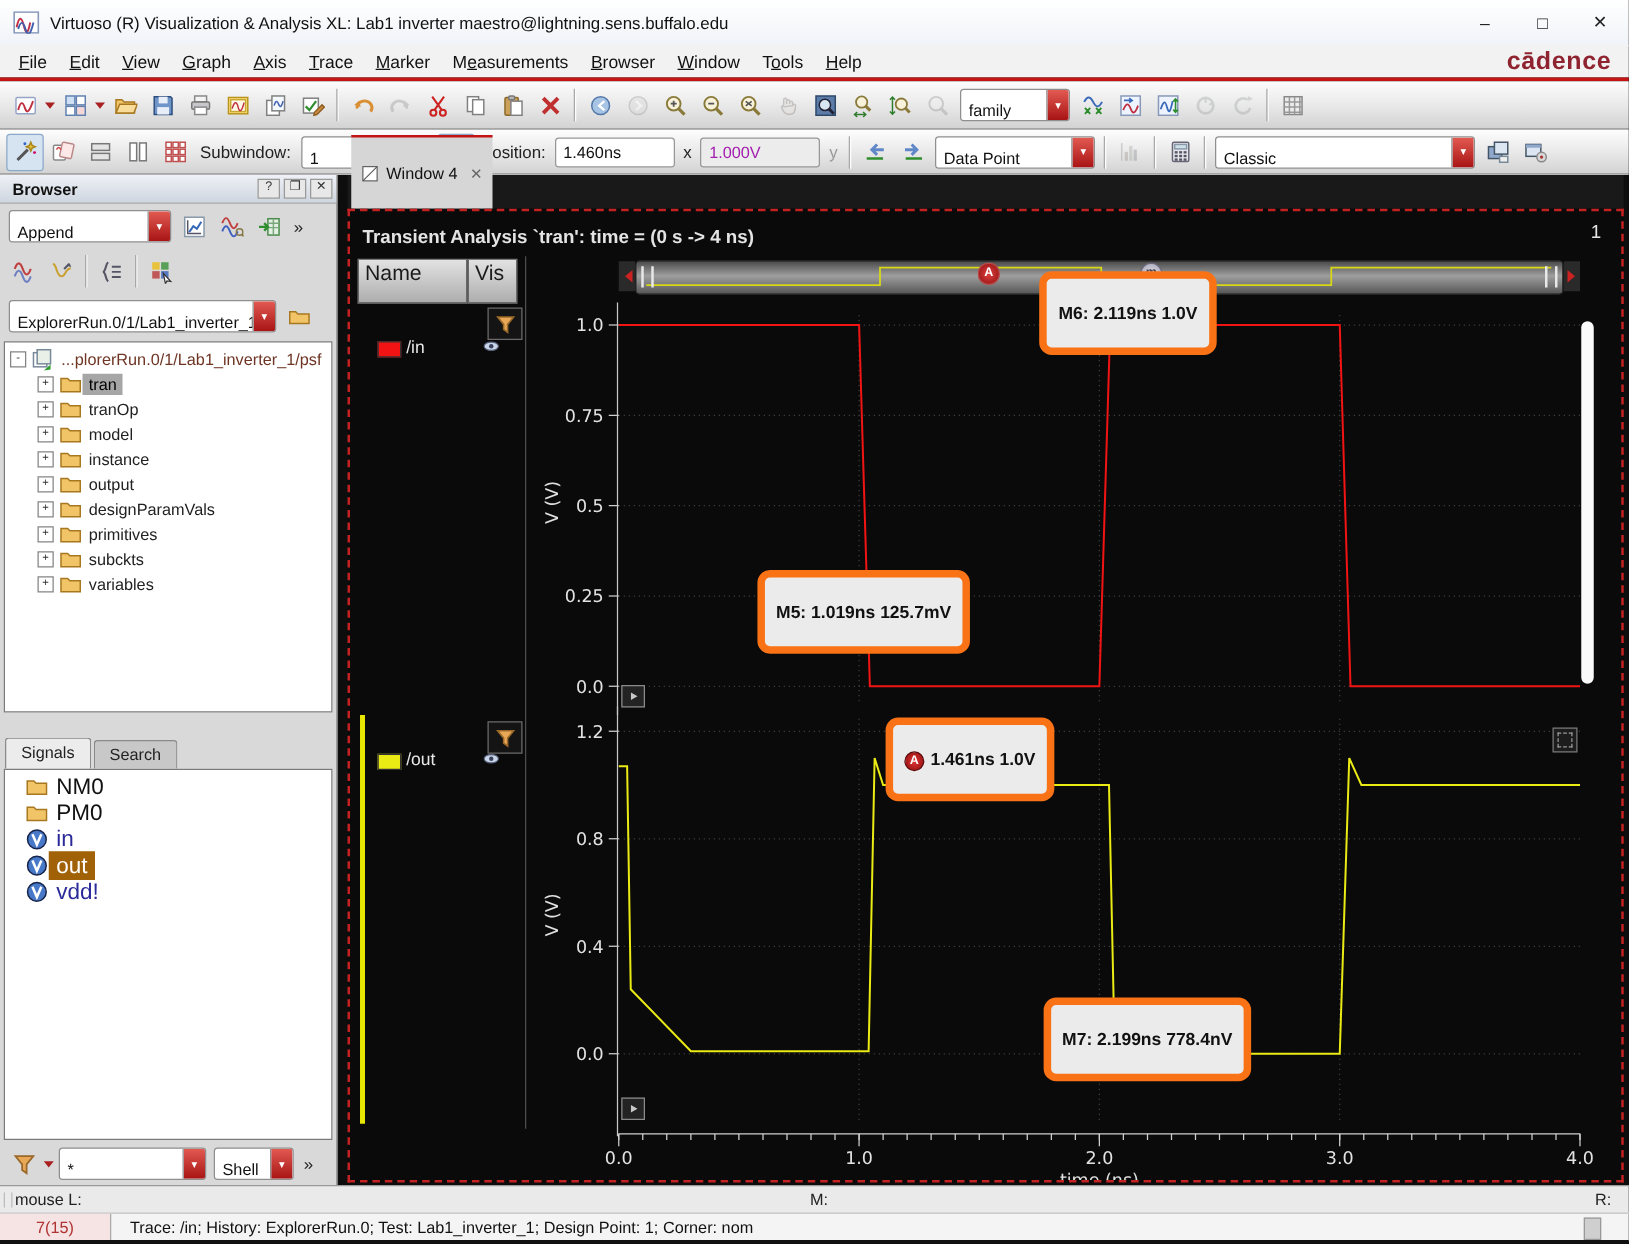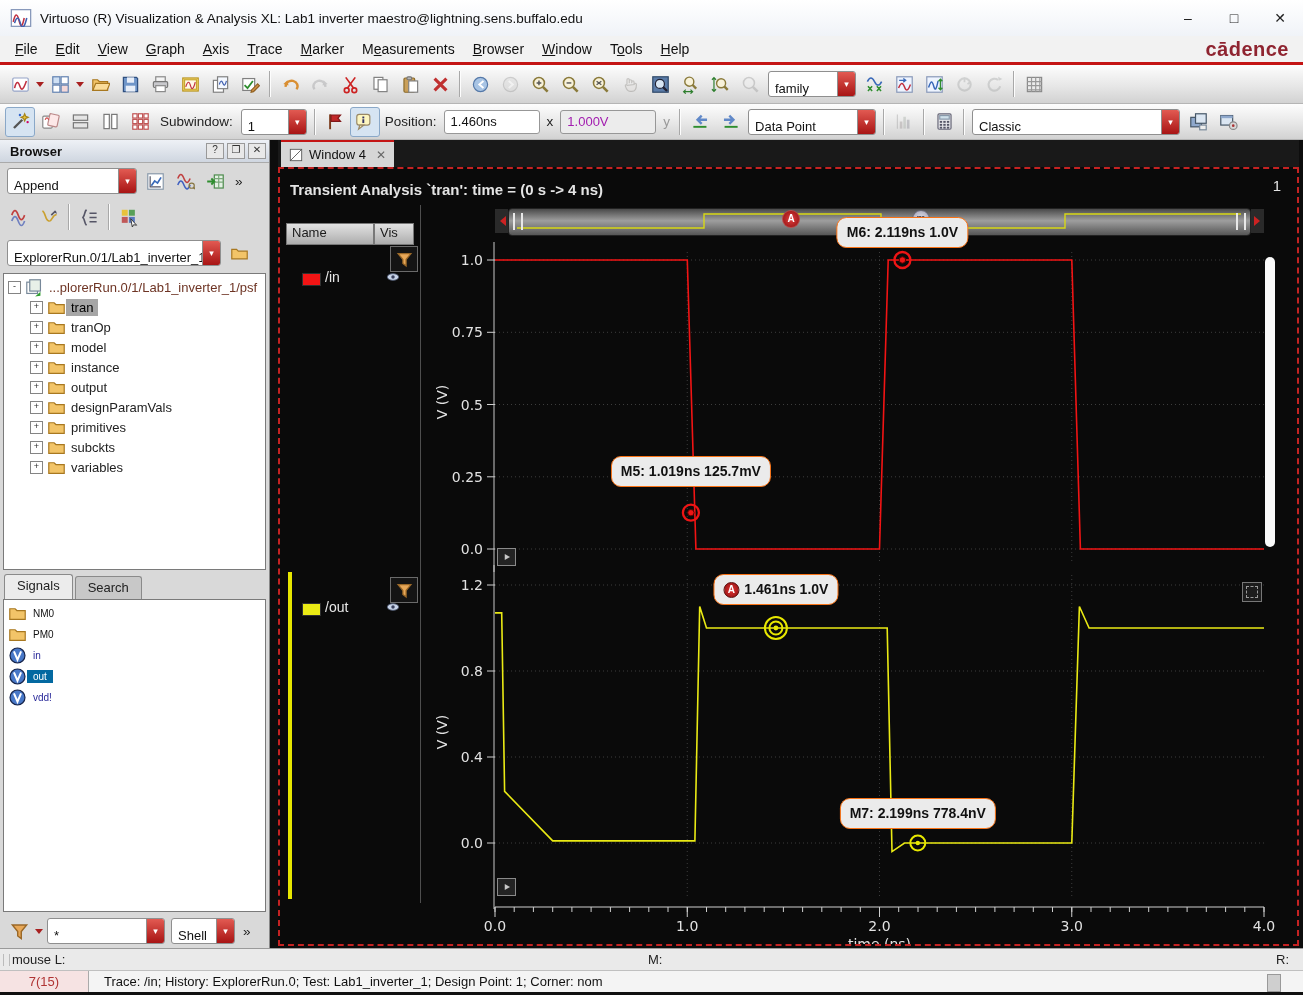--- a/index.html
+++ b/index.html
@@ -49,54 +49,54 @@
     line-height:12px;text-align:center;margin-right:3px;color:#333;}
   .prow{display:flex;align-items:center;padding:3px 4px;flex:0 0 auto;}
   .panel-box{background:#fff;border:1px solid #7a7a7a;margin:2px 3px;overflow:hidden;}
   #tree-box{height:292px;flex:0 0 auto;padding-top:3px;}
   .trow{display:flex;align-items:center;height:20px;font-size:13px;color:#222;white-space:nowrap;}
   .trow .exp{width:11px;height:11px;border:1px solid #848484;background:#fff;font-size:9px;line-height:9px;
     text-align:center;color:#333;margin:0 4px;flex:0 0 auto;}
   .trow .lbl{padding:1px 5px;}
   .trow .lbl.sel{background:#a6a6a6;color:#000;}
   .trow.root .lbl{color:#6e3424;}
-  #signals-tabs{display:flex;align-items:flex-end;height:27px;padding-left:4px;flex:0 0 auto;}
+  #signals-tabs{display:flex;align-items:flex-end;height:27px;padding-left:4px;flex:0 0 auto;margin-top:16px;}
   .stab{font-size:13px;padding:3px 12px 4px;border:1px solid #8a8a8a;border-bottom:none;background:#c8c8c8;
     color:#222;border-radius:3px 3px 0 0;margin-right:2px;}
   .stab.active{background:#ececec;padding-bottom:6px;}
   #signals-box{flex:1;margin-top:0;padding-top:3px;}
-  .sigrow{display:flex;align-items:center;height:21px;font-size:10px;padding-left:4px;}
+  .sigrow{display:flex;align-items:center;height:21px;font-size:18px;padding-left:4px;margin-left:12px;}
   .sigrow .sname{color:#2a2a9a;padding:1px 6px;}
   .sigrow .sname.plain{color:#111;}
-  .sigrow.sel .sname{background:#0369a1;color:#fff;}
+  .sigrow.sel .sname{background:#a16207;color:#fff;}
   .sigrow svg{flex:0 0 auto;}
   #filter-row{height:34px;display:flex;align-items:center;padding:0 4px;flex:0 0 auto;}
   
   #status1{position:absolute;left:0;top:948px;width:1303px;height:22px;background:#eaeaea;border-top:1px solid #9a9a9a;
     font-size:13px;color:#222;}
   #status1 .grip{position:absolute;left:3px;top:5px;width:5px;height:12px;border-left:1px solid #bbb;border-right:1px solid #bbb;}
   #status2{position:absolute;left:0;top:970px;width:1303px;height:22px;background:#f4f4f4;border-top:1px solid #c0c0c0;
     font-size:13px;color:#111;}
   #status-badge{position:absolute;left:0;top:0;width:88px;height:22px;background:#f6e3e3;color:#b03434;
     text-align:center;line-height:22px;border-right:1px solid #aaa;}
   #status-info{position:absolute;left:104px;top:0;line-height:22px;white-space:nowrap;}
   #status2 .grip2{position:absolute;right:22px;top:3px;width:12px;height:16px;background:#cfcfcf;border:1px solid #999;}
   #bottom-strip{position:absolute;left:0;top:992px;width:1303px;height:3px;background:#101010;}
   
   #tabbar{position:absolute;left:278px;top:140px;right:4px;height:27px;background:#191919;display:flex;align-items:flex-end;}
   #wtab{height:25px;background:#d6d6d6;border-top:2px solid #c41414;display:flex;align-items:center;
-    padding:0 8px;margin-left:3px;font-size:13px;color:#111;}
+    padding:16px 8px;margin-left:3px;font-size:13px;color:#111;}
   #wtab svg{margin-right:6px;}
   #wtab .tclose{margin-left:10px;color:#666;font-size:12px;}
   #graph{position:absolute;left:278px;top:167px;right:4px;bottom:49px;background:#0a0a0a;border:2px dashed #c42222;
     box-sizing:border-box;overflow:hidden;}
   .g-title{position:absolute;left:10px;top:12px;font-size:15px;font-weight:600;color:#e4e4e4;}
   .g-page{position:absolute;right:16px;top:8px;font-size:15px;color:#e4e4e4;}
-  .ghdr{position:absolute;top:38px;height:22px;background:linear-gradient(#e2e2e2,#adadad);border:1px solid #787878;
-    font-size:13px;color:#1a1a1a;padding:1px 0 0 5px;box-sizing:border-box;margin-top:16px;}
+  .ghdr{position:absolute;top:38px;height:36px;background:linear-gradient(#e2e2e2,#adadad);border:1px solid #787878;
+    font-size:17px;color:#1a1a1a;padding:1px 0 0 5px;box-sizing:border-box;}
   #hdr-name{left:6px;width:88px;}
   #hdr-vis{left:94px;width:40px;}
   #legend-divider{position:absolute;left:140px;top:36px;height:698px;border-left:1px solid #4e4e4e;}
   .funnel-btn{position:absolute;left:110px;width:26px;height:24px;background:#141414;border:1px solid #6a6a6a;
     display:flex;align-items:center;justify-content:center;}
   .swatch{position:absolute;left:22px;width:17px;height:11px;border:1px solid #303030;}
   .tracename{position:absolute;left:45px;font-size:14px;color:#e8e8e8;}
   .eye{position:absolute;left:104px;width:18px;height:14px;}
   #out-selbar{position:absolute;left:8px;top:403px;width:4px;height:327px;background:#e6e600;}
   
@@ -106,22 +106,22 @@
   #ov-left{left:0;}#ov-left::after{border-right:6px solid #c22;margin-right:3px;}
   #ov-right{right:0;}#ov-right::after{border-left:6px solid #c22;margin-left:3px;}
   #ov-bar{position:absolute;left:13px;right:13px;top:1px;height:26px;border-radius:4px;
     background:linear-gradient(#4a4a4a,#9e9e9e 45%,#565656);border:1px solid #222;}
   .ov-handle{position:absolute;top:4px;width:6px;height:17px;border-left:2px solid #e8e8e8;border-right:2px solid #e8e8e8;}
   .ovbadge{position:absolute;top:3px;width:16px;height:16px;border-radius:50%;text-align:center;line-height:16px;
     font-size:10px;font-weight:bold;z-index:4;}
   #ovbadge-a{left:287px;background:radial-gradient(#e04040,#8e0e0e);color:#fff;border:1px solid #fff3;}
   #ovbadge-m{left:417px;background:radial-gradient(#e4e4ee,#9a9aac);color:#445;border:1px solid #667;}
   
-  .mlabel{position:absolute;transform:translateX(-50%);background:#ebebeb;border:1px solid #f97316;border-radius:10px;
-    padding:4px 9px;height:21px;line-height:21px;font-size:14px;font-weight:600;color:#111;white-space:nowrap;z-index:6;}
+  .mlabel{position:absolute;transform:translateX(-50%);background:#ebebeb;border:6px solid #f97316;border-radius:10px;
+    padding:17px 9px;height:21px;line-height:21px;font-size:14px;font-weight:600;color:#111;white-space:nowrap;z-index:6;}
   .mbadge{display:inline-block;width:14px;height:14px;border-radius:50%;background:radial-gradient(#e03434,#8e0e0e);
     color:#fff;font-size:10px;line-height:14px;text-align:center;margin-right:5px;vertical-align:1px;border:1px solid #5a0a0a;}
   .ylab{position:absolute;left:132px;width:60px;text-align:center;transform:rotate(-90deg);font-size:14px;color:#e2e2e2;
     font-family:"DejaVu Sans",sans-serif;}
   #vscroll{position:absolute;left:985px;top:88px;width:10px;height:290px;background:#fafafa;border-radius:5px;}
   #strip-opt{position:absolute;left:962px;top:413px;width:18px;height:18px;border:1px solid #777;background:#1c1c1c;}
   #strip-opt::after{content:'';position:absolute;left:3px;top:3px;right:3px;bottom:3px;border:1px dashed #9a9a9a;}
   .playbtn{position:absolute;left:217px;width:17px;height:16px;background:#232323;border:1px solid #8a8a8a;
     display:flex;align-items:center;justify-content:center;}
 </style>

